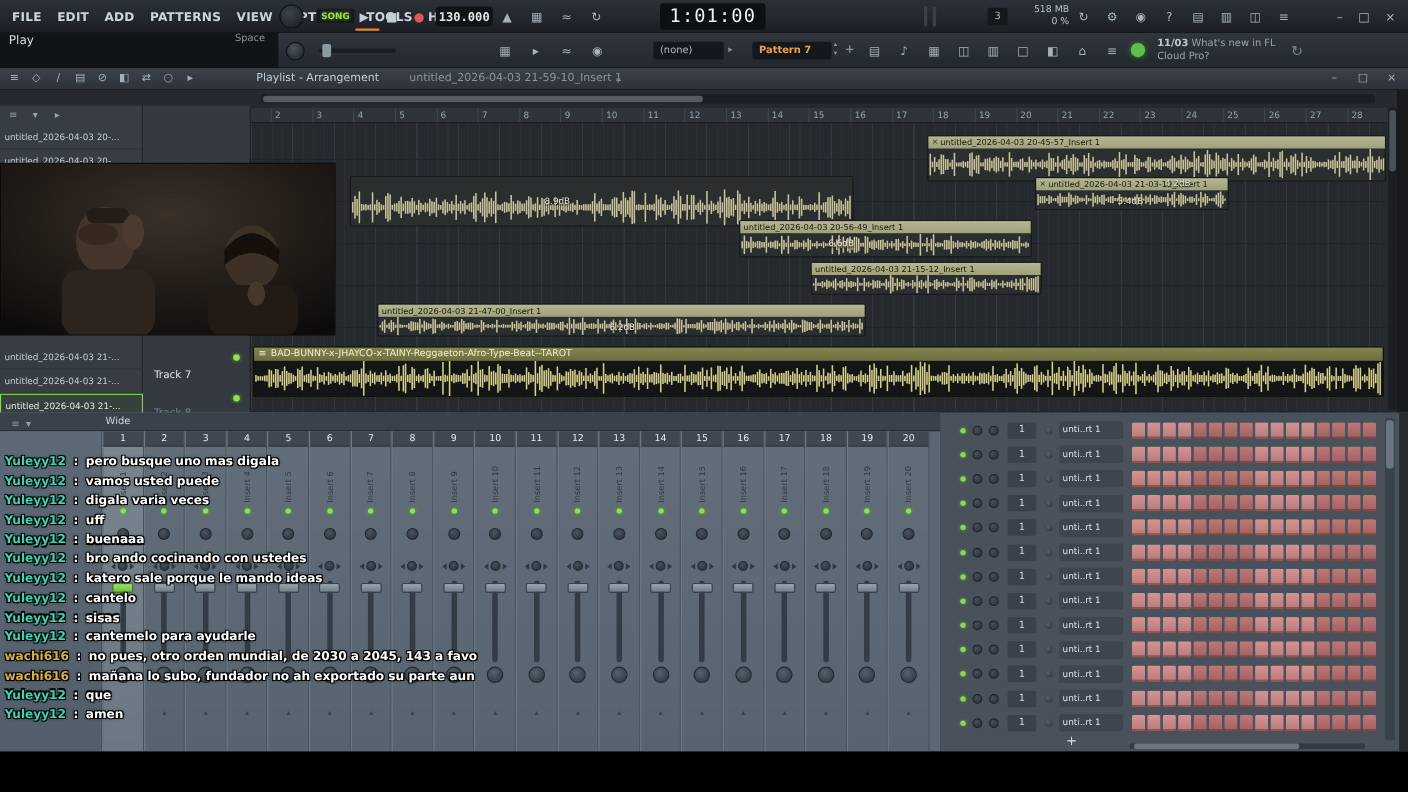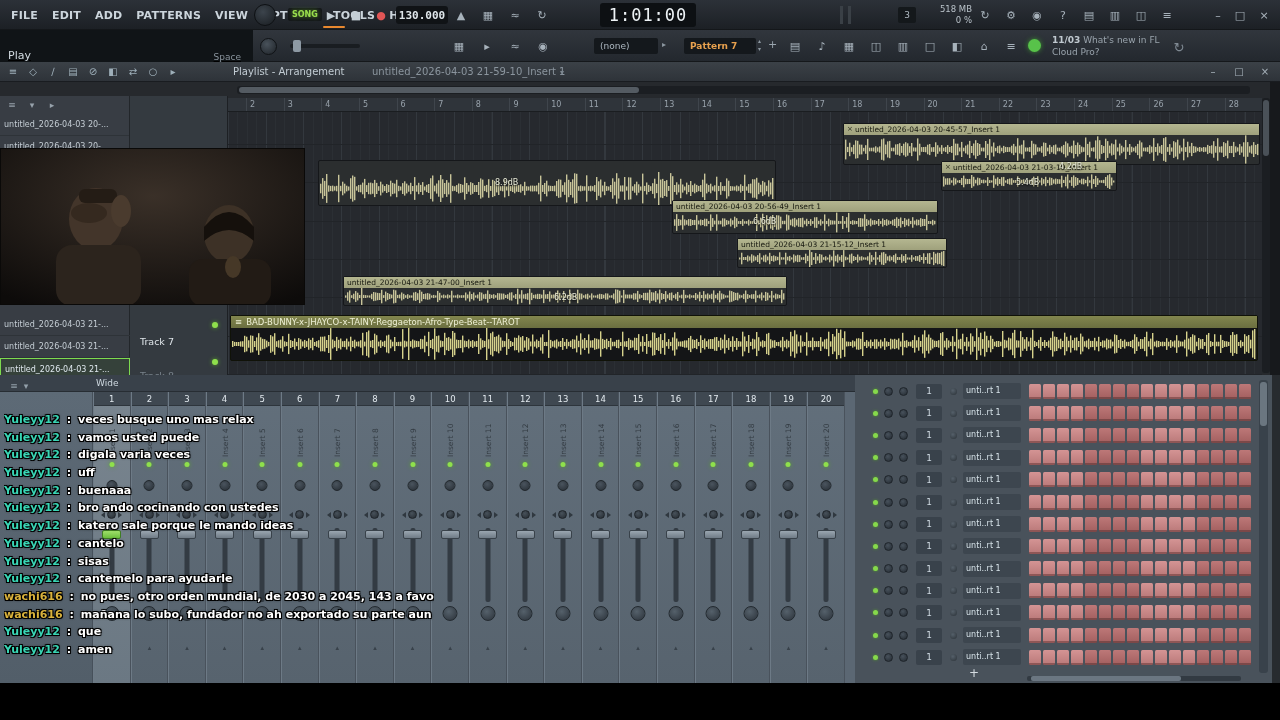--- a/index.html
+++ b/index.html
@@ -19,21 +19,21 @@
   #rec-opts{position:absolute;left:452px;top:6px;display:flex;gap:9px;}
   .time-lcd{position:absolute;left:600px;top:3px;width:96px;height:24px;background:#0d1013;border-radius:3px;color:#eef3f6;font-family:"DejaVu Sans Mono",monospace;font-size:17px;letter-spacing:1px;display:flex;align-items:center;justify-content:center;}
   #io-meters{position:absolute;left:840px;top:6px;display:flex;gap:5px;}
   #io-meters i{width:3px;height:18px;background:#3a4046;display:block;}
   .polybox{position:absolute;left:898px;top:7px;width:18px;height:16px;background:#14181b;border-radius:2px;color:#aeb8c0;font-size:9px;display:flex;align-items:center;justify-content:center;}
   #sys-stats{position:absolute;left:924px;top:4px;width:48px;color:#b9c2c9;font-size:8.5px;line-height:11px;text-align:right;}
   #sys-icons{position:absolute;left:976px;top:6px;display:flex;gap:8px;}
   .winctl{position:absolute;top:6px;width:20px;height:18px;display:flex;align-items:center;justify-content:center;color:#aab4bd;font-size:11px;}
   
   #toolbar2{position:absolute;top:30px;left:0;width:1280px;height:32px;background:linear-gradient(#31363d,#23282e);border-bottom:1px solid #15181b;}
-  #hintpanel{position:absolute;left:0;top:0;width:253px;height:32px;background:#101417;display:flex;align-items:flex-end;text-decoration:underline;}
+  #hintpanel{position:absolute;left:0;top:0;width:253px;height:32px;background:#101417;display:flex;align-items:flex-start;}
   #hint-text{color:#d2dbe1;font-size:11px;margin-left:8px;flex:1;}
   #hint-key{color:#8a949d;font-size:9px;margin-right:12px;}
   #tb2-knob{position:absolute;left:260px;top:8px;width:17px;height:17px;border-radius:50%;background:radial-gradient(circle at 40% 35%,#49525b,#1d2227);border:1px solid #101316;}
   #tb2-slider{position:absolute;left:290px;top:14px;width:70px;height:4px;background:#191d21;border-radius:2px;}
   #tb2-slider i{position:absolute;left:3px;top:-4px;width:8px;height:12px;background:#8d99a3;border-radius:2px;display:block;}
   #tb2-left{position:absolute;left:450px;top:7px;display:flex;gap:10px;}
   .selbox{position:absolute;top:8px;height:16px;background:#14181c;border-radius:2px;color:#aeb9c2;font-size:9px;display:flex;align-items:center;padding:0 6px;}
   #nonebox{left:594px;width:64px;}
   #none-arrow{position:absolute;left:662px;top:10px;color:#8c97a0;font-size:8px;}
   #patternbox{left:684px;width:72px;color:#e8a14e;font-weight:bold;}
@@ -2657,21 +2657,21 @@
       <ellipse cx="232" cy="118" rx="8" ry="11" fill="#463827"></ellipse>
     </g>
   </svg>
 </div>
 
 <div id="chat">
 
     <div class="chat-row">
       <span class="chat-user use-color" style="color: rgb(57, 214, 181);">Yuleyy12</span>
       <span class="chat-sep">:</span>
-      <span class="chat-text">veces busque uno mas relax</span>
+      <span class="chat-text">pero busque uno mas digala</span>
     </div>
 
     <div class="chat-row">
       <span class="chat-user use-color" style="color: rgb(57, 214, 181);">Yuleyy12</span>
       <span class="chat-sep">:</span>
       <span class="chat-text">vamos usted puede</span>
     </div>
 
     <div class="chat-row">
       <span class="chat-user use-color" style="color: rgb(57, 214, 181);">Yuleyy12</span>

